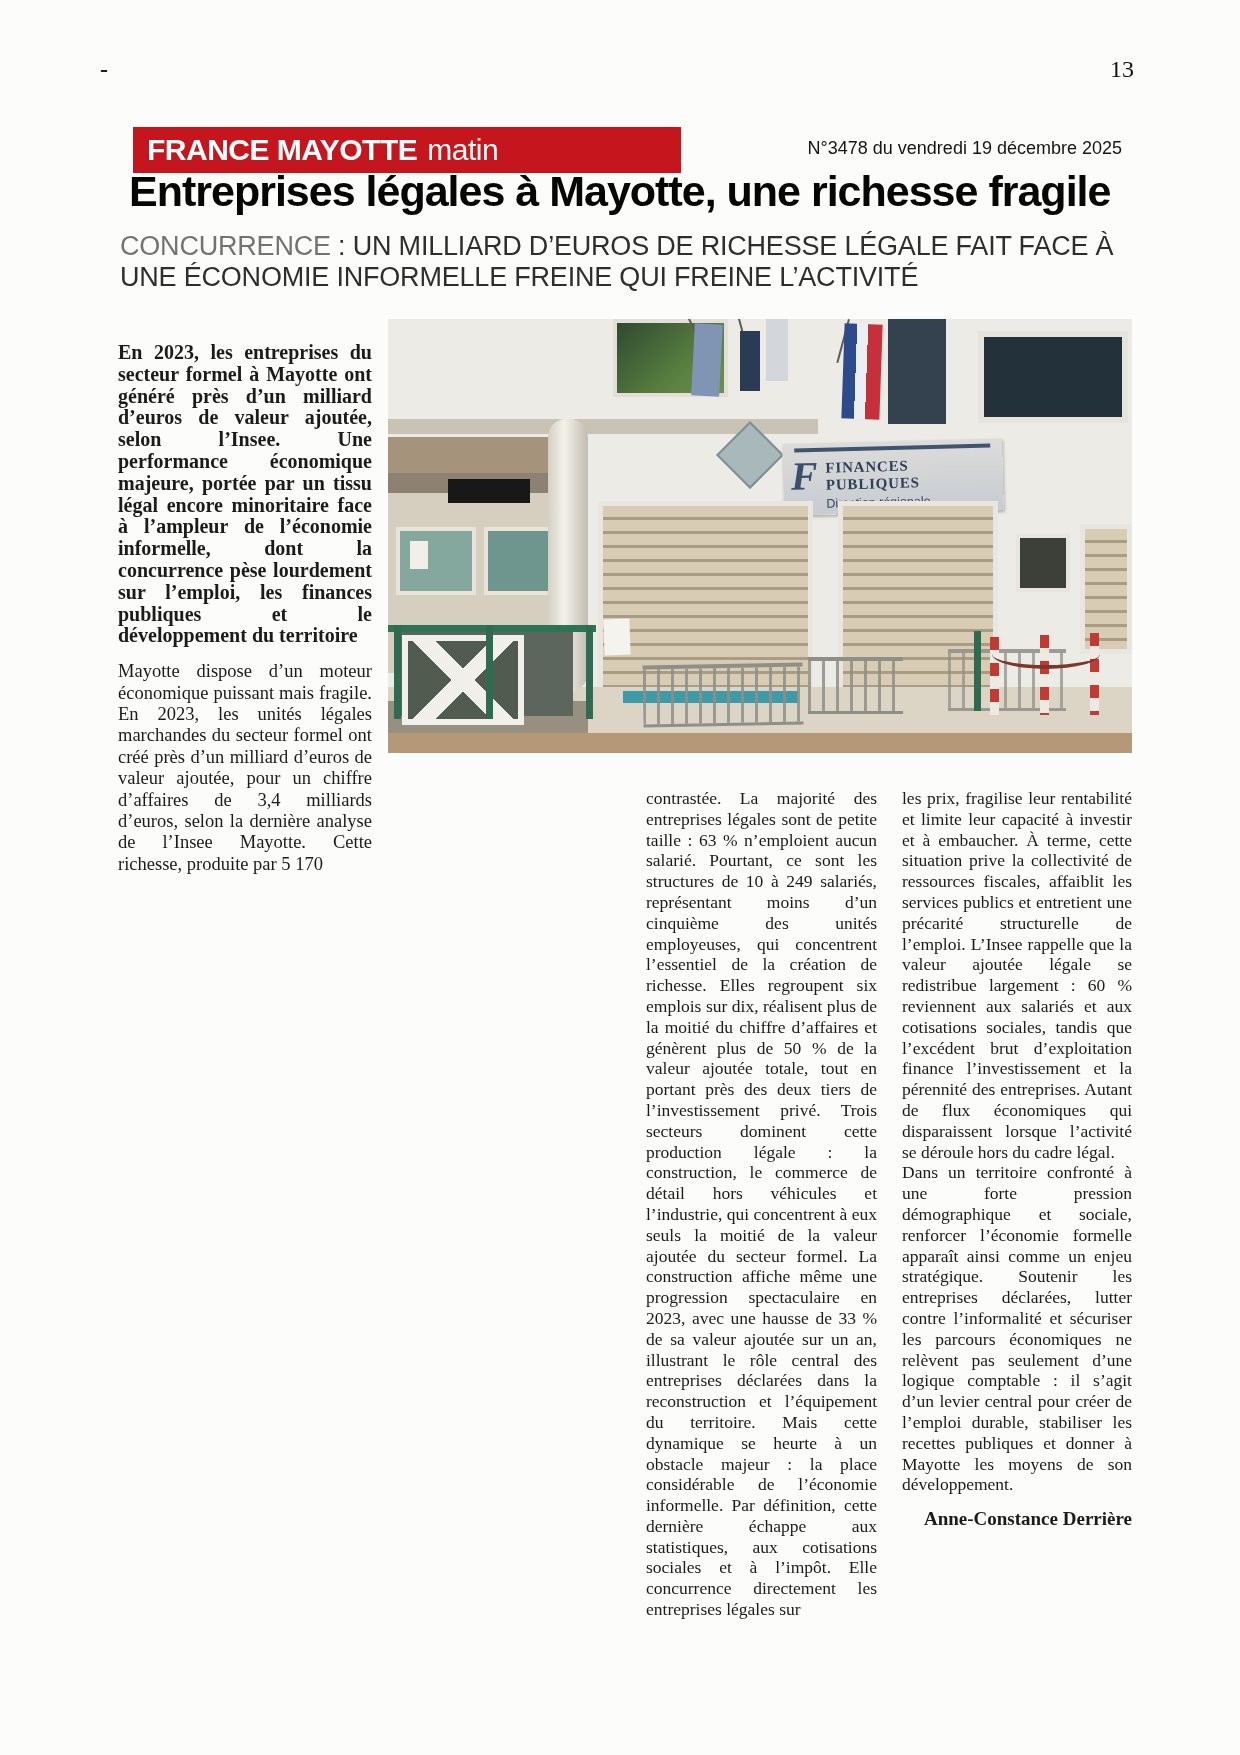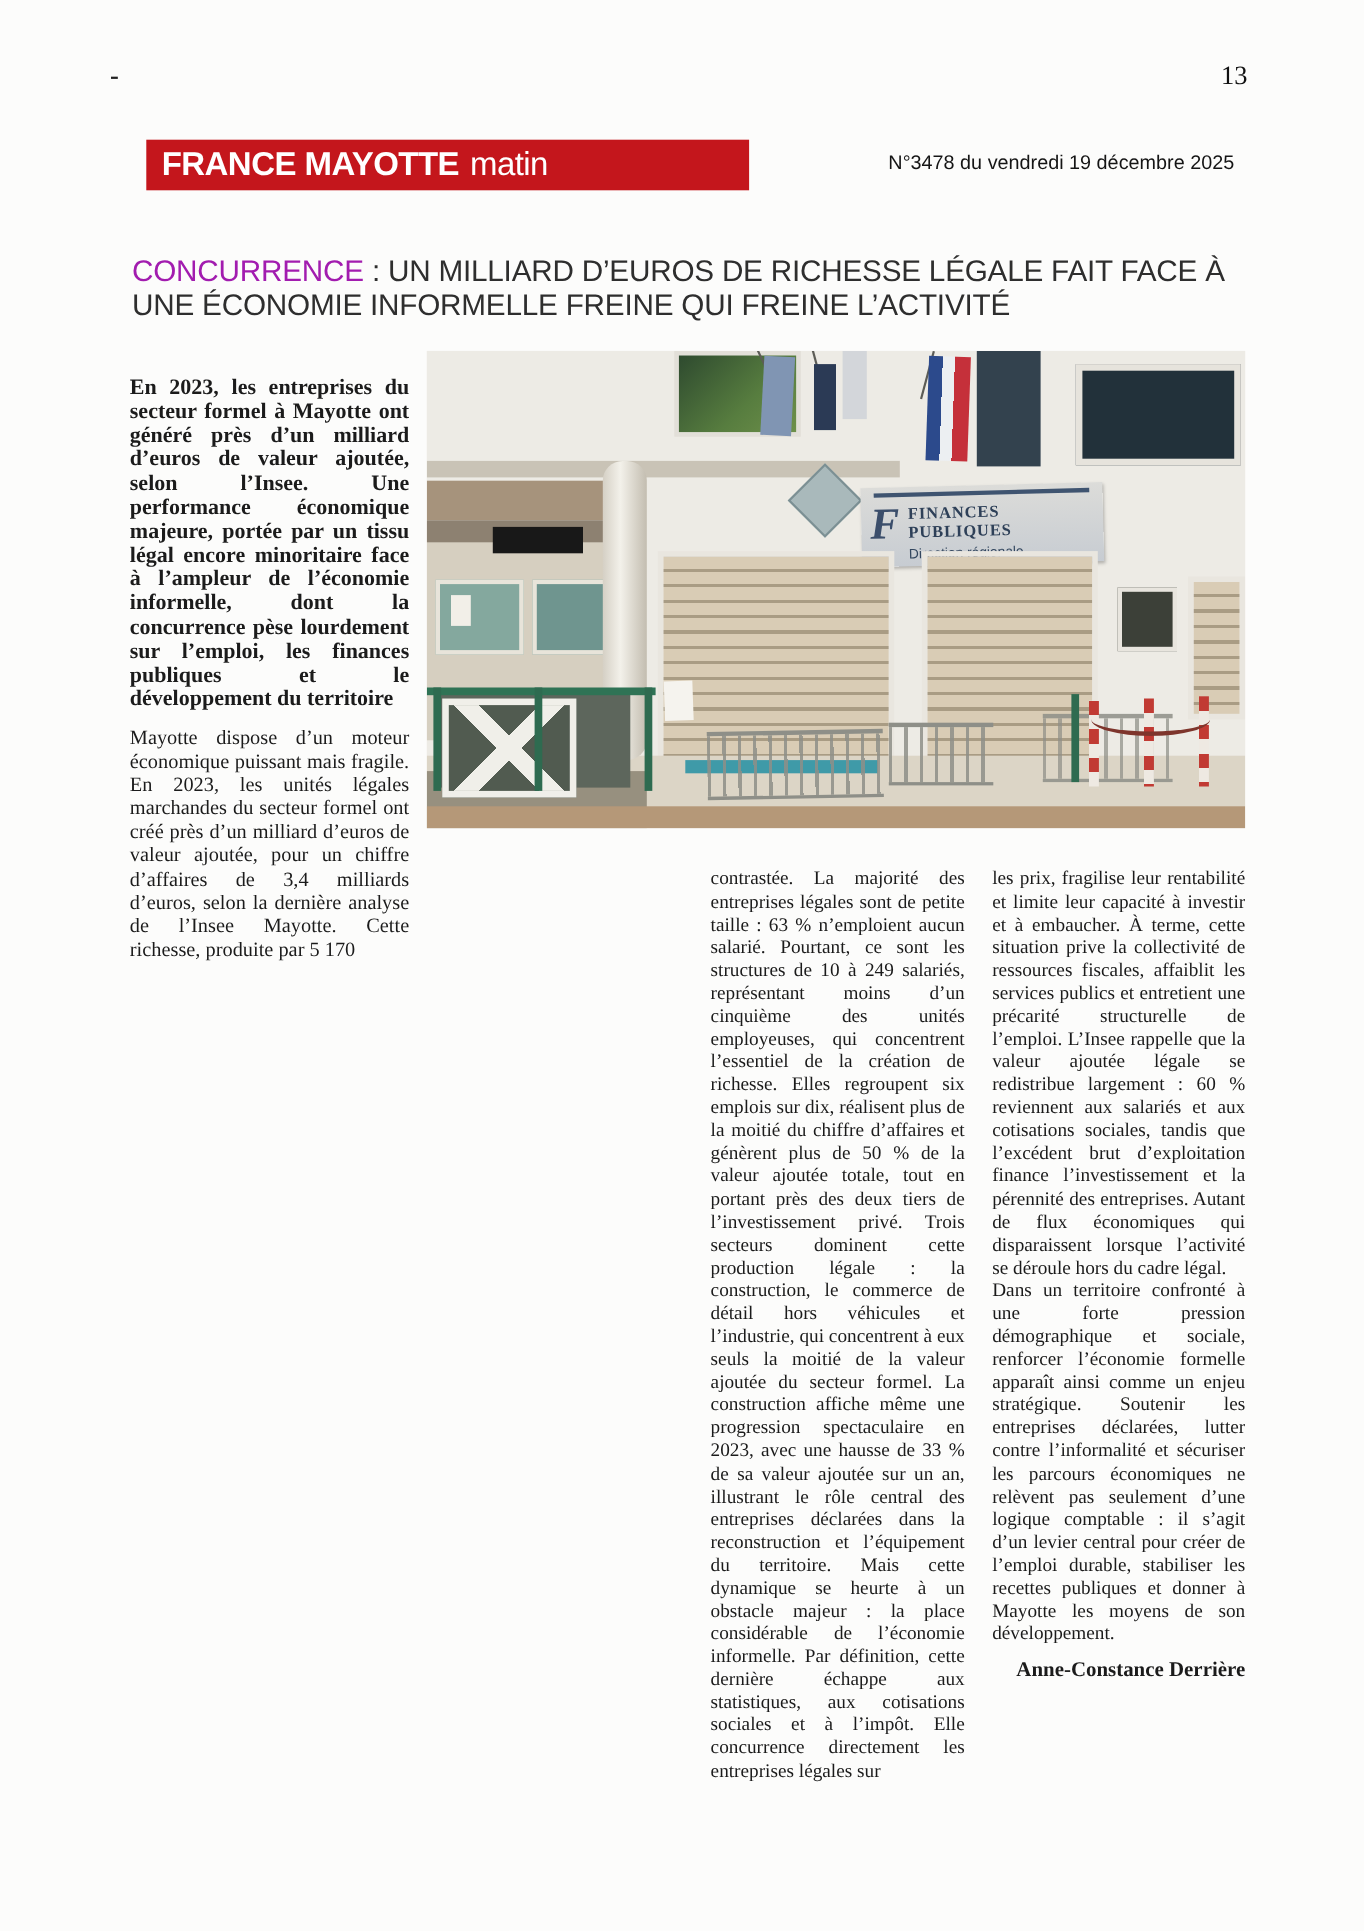--- a/index.html
+++ b/index.html
@@ -28,21 +28,21 @@
     position:absolute; left:129px; top:167px; width:1015px; white-space:nowrap;
     font-family:"Liberation Sans", sans-serif; font-weight:bold;
     font-size:43px; letter-spacing:-1px; color:#060606;
   }
 
   .kicker {
     position:absolute; left:120px; top:231px; width:1012px;
     font-family:"Liberation Sans", sans-serif; font-size:27px; line-height:1.16;
     color:#2e2e2e; letter-spacing:-0.2px;
   }
-  .kicker .label { color:#a21caf; }
+  .kicker .label { color:#737373; }
 
   .col { position:absolute; text-align:justify; font-size:17.5px; line-height:20.8px;margin-top:20px; }
   .col p { margin:0; }
   .col-1 { left:118px; top:322px; width:254px; }
   .col-1 .lead { font-weight:bold; font-size:20px; line-height:21.8px; margin:0 0 14px 0; }
   .col-1 .body { font-size:18.5px; line-height:21.4px; }
   .col-2 { left:391px; top:768px; width:232px; }
   .col-3 { left:646px; top:768px; width:231px; }
   .col-4 { left:902px; top:768px; width:230px; }
   .byline { margin-top:12px; text-align:right; font-weight:bold; font-size:19px; line-height:23px; }
@@ -96,20 +96,21 @@
 
   <div class="corner-dash">-</div>
   <div class="page-number">13</div>
 
   <div class="banner">
     <span>FRANCE MAYOTTE</span><span class="suffix">matin</span>
   </div>
 
   <div class="issue-line">N°3478 du vendredi 19 décembre 2025</div>
 
+  <h1 class="headline" style="margin:0;">Entreprises légales à Mayotte, une richesse fragile</h1>
 
   <div class="kicker">
     <span class="label">CONCURRENCE</span><span> : UN MILLIARD D’EUROS DE RICHESSE LÉGALE FAIT FACE À UNE ÉCONOMIE INFORMELLE FREINE QUI FREINE L’ACTIVITÉ</span>
   </div>
 
   <div class="col col-1">
     <p class="lead">En 2023, les entreprises du secteur formel à Mayotte ont généré près d’un milliard d’euros de valeur ajoutée, selon l’Insee. Une performance économique majeure, portée par un tissu légal encore minoritaire face à l’ampleur de l’économie informelle, dont la concurrence pèse lourdement sur l’emploi, les finances publiques et le développement du territoire</p>
     <p class="body">Mayotte dispose d’un moteur économique puissant mais fragile. En 2023, les unités légales marchandes du secteur formel ont créé près d’un milliard d’euros de valeur ajoutée, pour un chiffre d’affaires de 3,4 milliards d’euros, selon la dernière analyse de l’Insee Mayotte. Cette richesse, produite par 5 170</p>
   </div>
 

